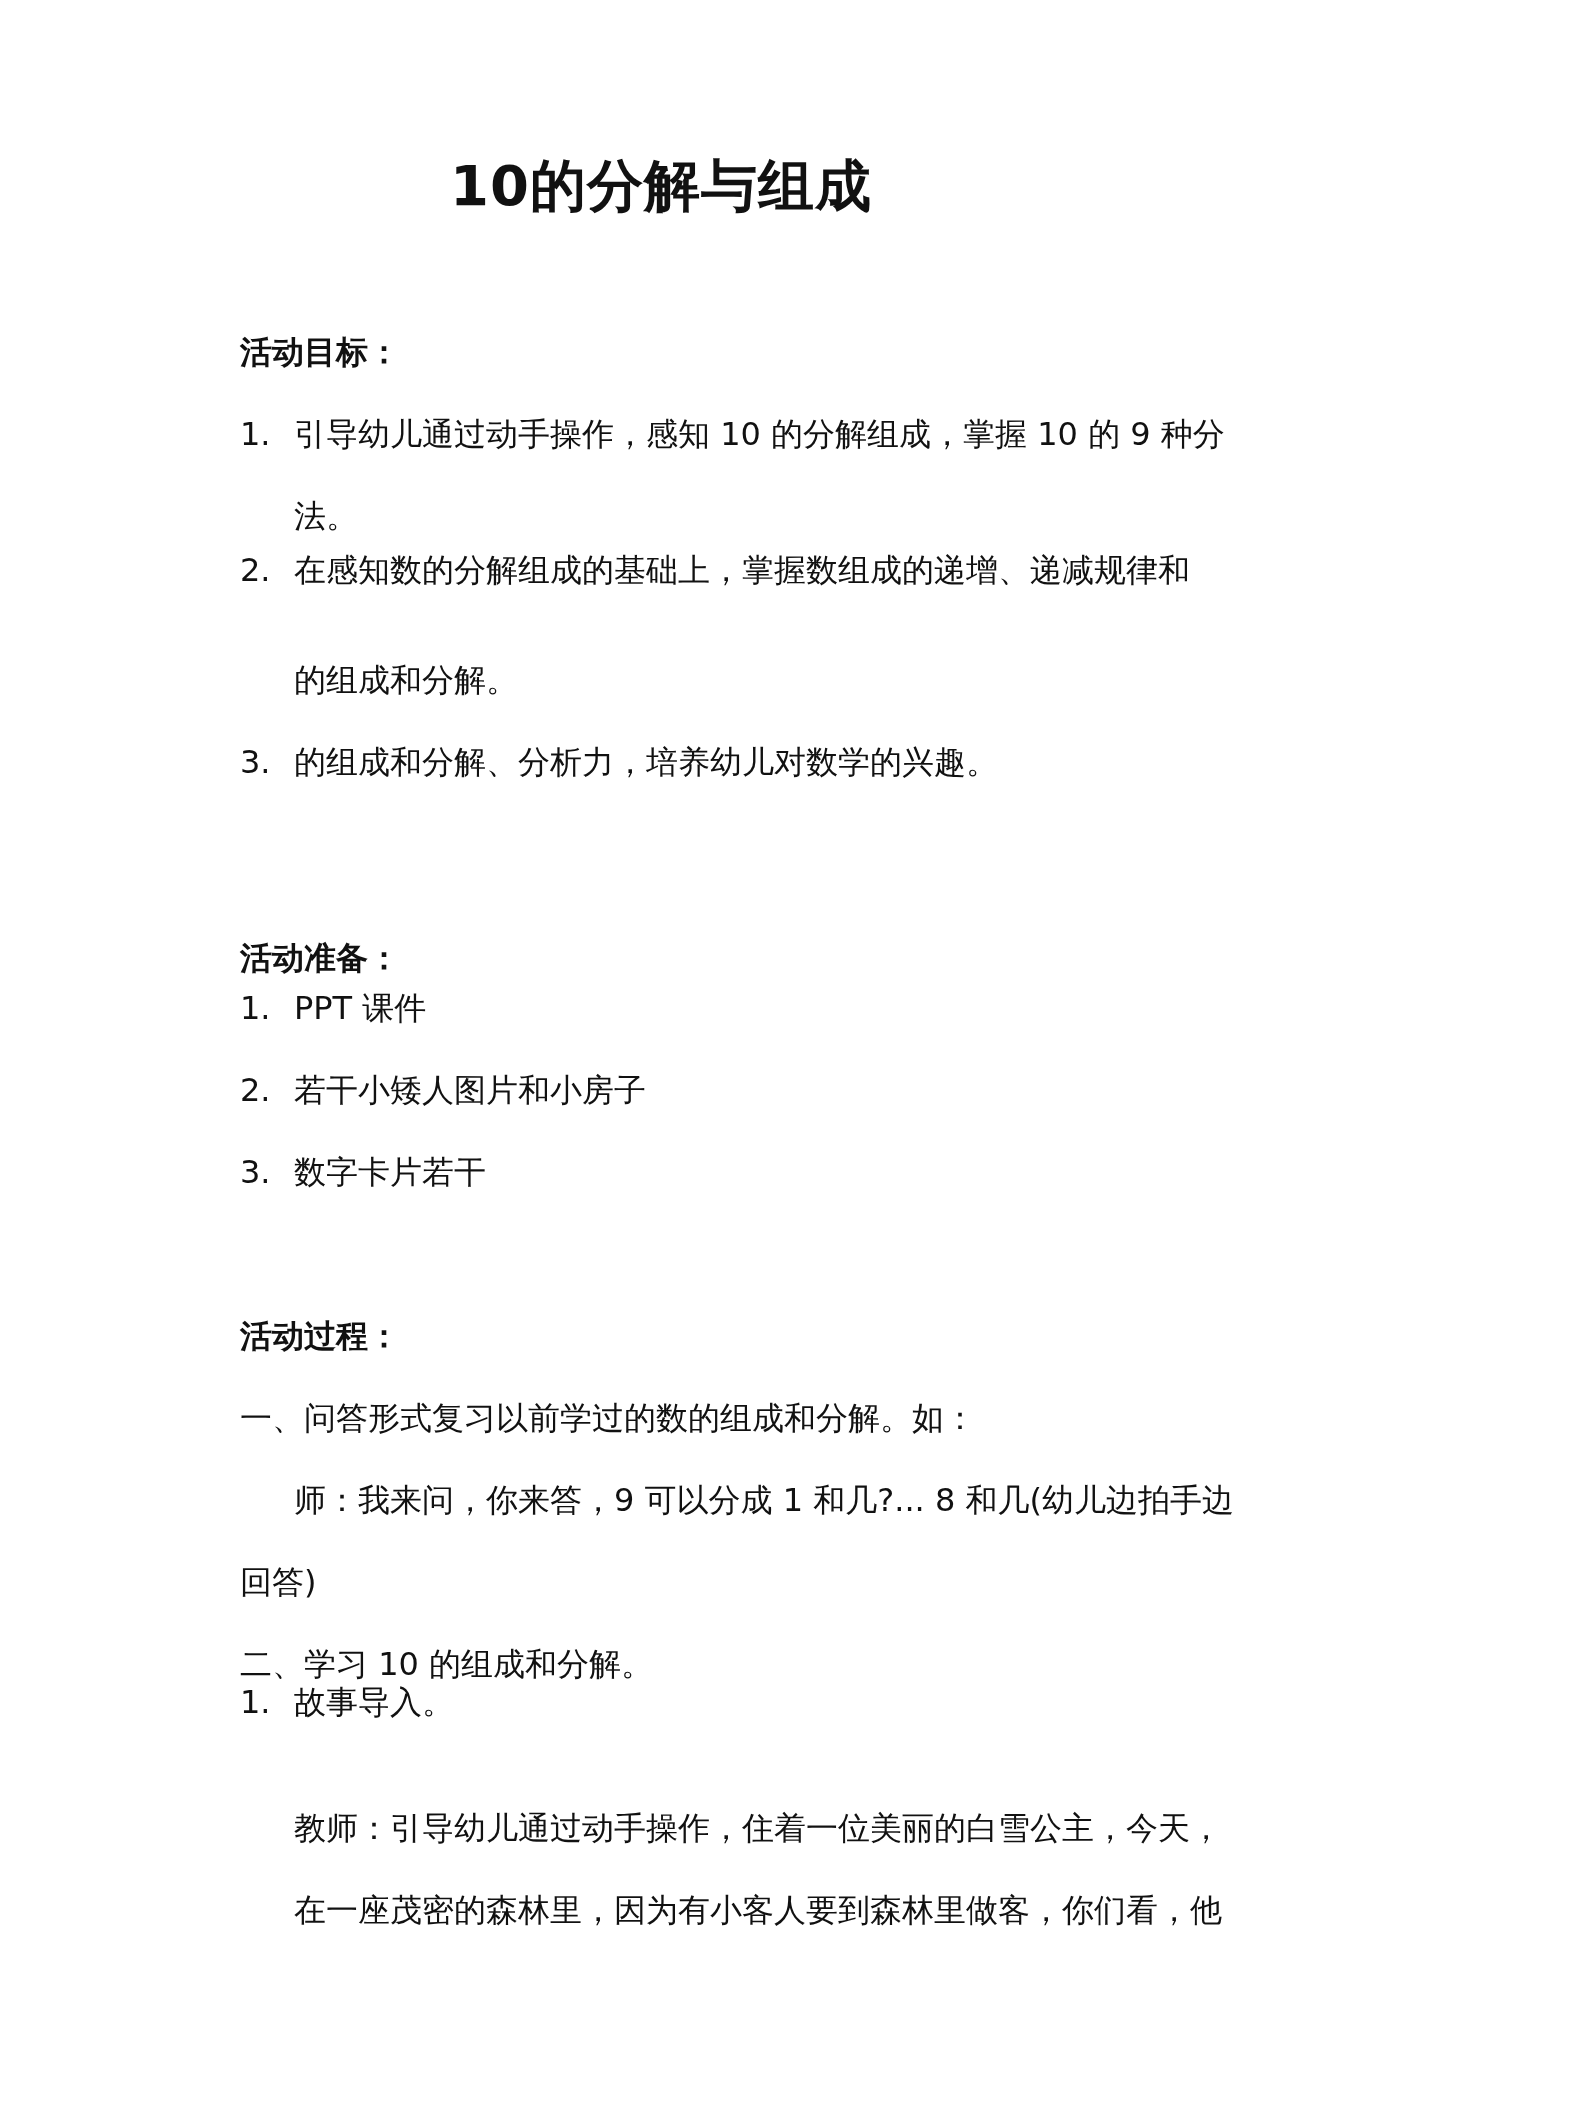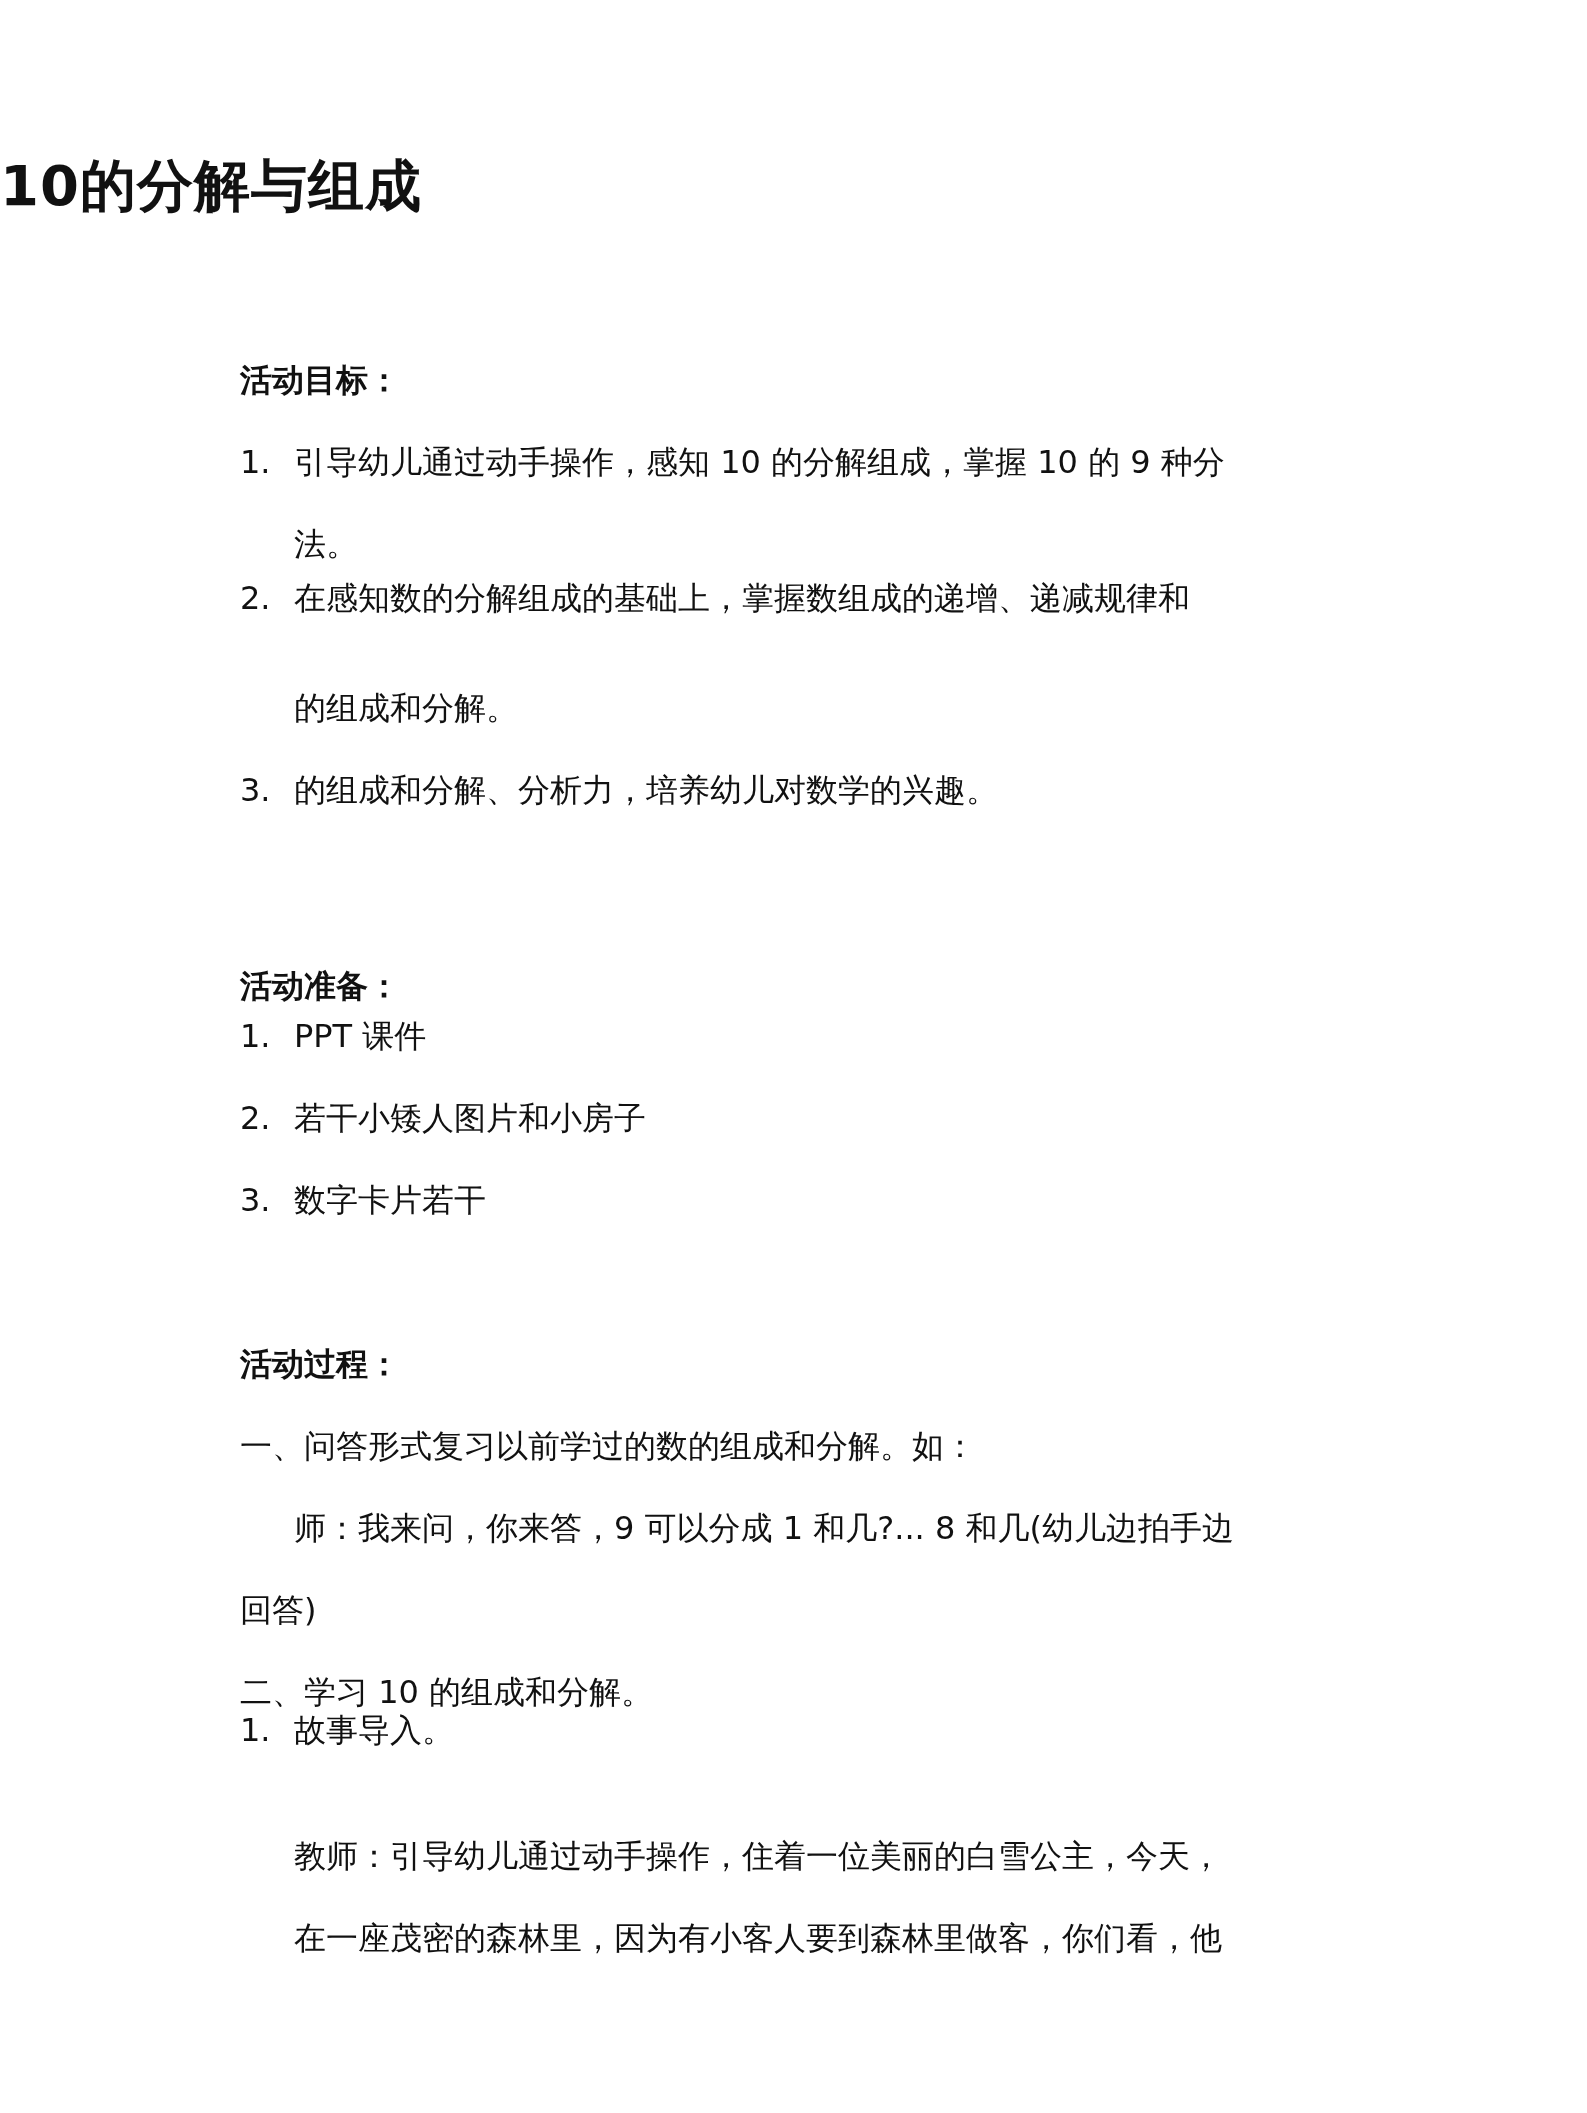--- a/index.html
+++ b/index.html
@@ -3,27 +3,26 @@
   <meta charset="utf-8">
   <style>
     html, body { margin: 0; padding: 0; background: #ffffff; }
     body {
       width: 1587px; height: 2113px; position: relative; overflow: hidden;
       font-family: "DejaVu Sans", "Liberation Sans", sans-serif;
       color: #111111;
     }
     .title {
       position: absolute; left: 0; width: 1322px; top: 150px;
-      text-align: left; font-size: 56px; font-weight: bold; line-height: 72px;
+      text-align: center; font-size: 56px; font-weight: bold; line-height: 72px;
       letter-spacing: 1px;
     }
     .line {
       position: absolute; left: 240px; font-size: 32px; line-height: 44px;
       white-space: nowrap;
-      margin-top: 28px;
     }
     .heading { font-weight: bold; }
     .num { display: inline-block; width: 54px; }
     .indent { left: 294px; }
   </style>
 </head>
 <body>
 
 <div>
   <div class="title">10的分解与组成</div>

